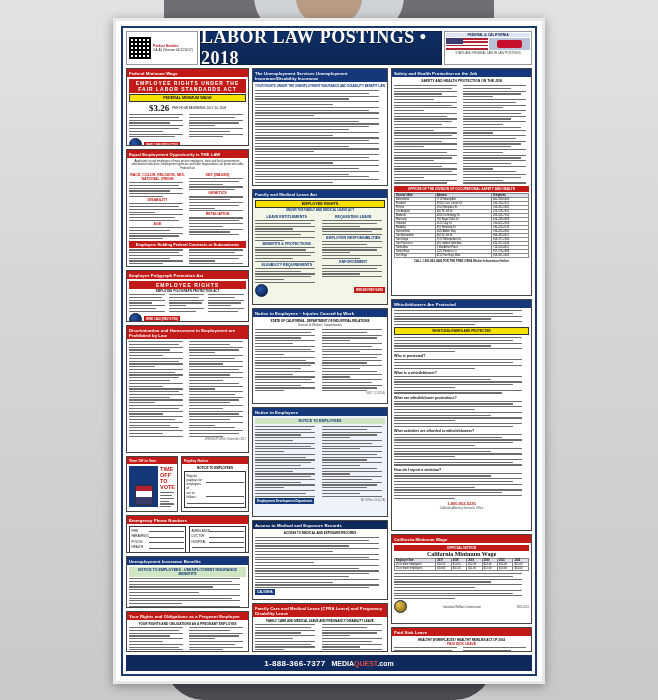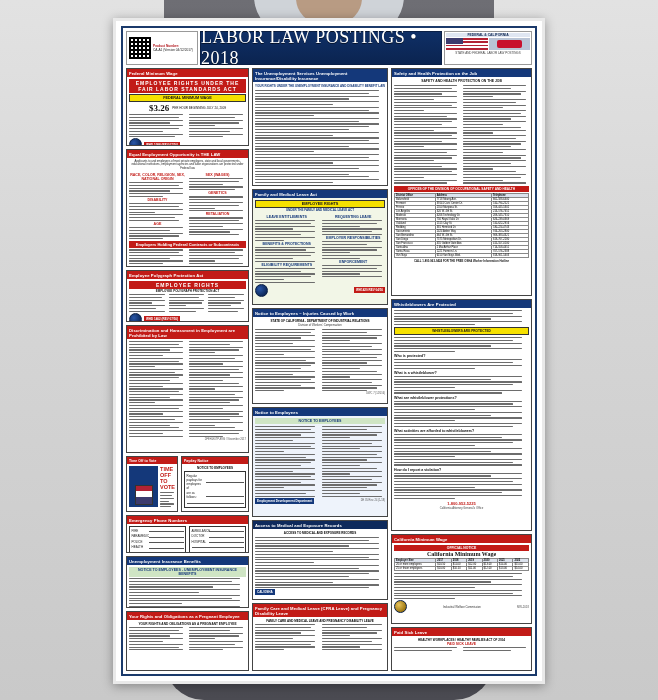--- a/index.html
+++ b/index.html
@@ -92,21 +92,21 @@
   .hdr-title {
     flex: 1;
     background: linear-gradient(180deg,#0f2f66,#0b2450);
     color: #fff;
     display: flex; align-items: center; justify-content: center;
     border: 1px solid #0a1f45;
     margin: 0 2px;
   }
   .hdr-title span {
     font-family: "Liberation Serif", serif;
-    font-weight: normal;
+    font-weight: bold;
     font-size: 18px;
     letter-spacing: .5px;
     text-shadow: 0 1px 0 rgba(0,0,0,.6);
   }
   .hdr-right {
     width: 88px; border: 1px solid #999; background: #fff;
     padding: 1px; display:flex; flex-direction:column; gap:1px;
   }
   .hdr-right .hr-top {
     font-size: 3.4px; text-align:center; color:#0b2450; font-weight:bold;
@@ -1328,15 +1328,21 @@
             </div>
           </div>
 
         </div>
       </div>
 
     </div>
 
   </div>
 
+  <div class="footer-bar">
+    <div class="footer-phone">1-888-366-7377</div>
+    <div class="footer-brand">
+      <span>MEDIA</span><i>QUEST</i><span>.com</span>
+    </div>
+  </div>
 
  </div>
 </div>
 
 </body></html>

